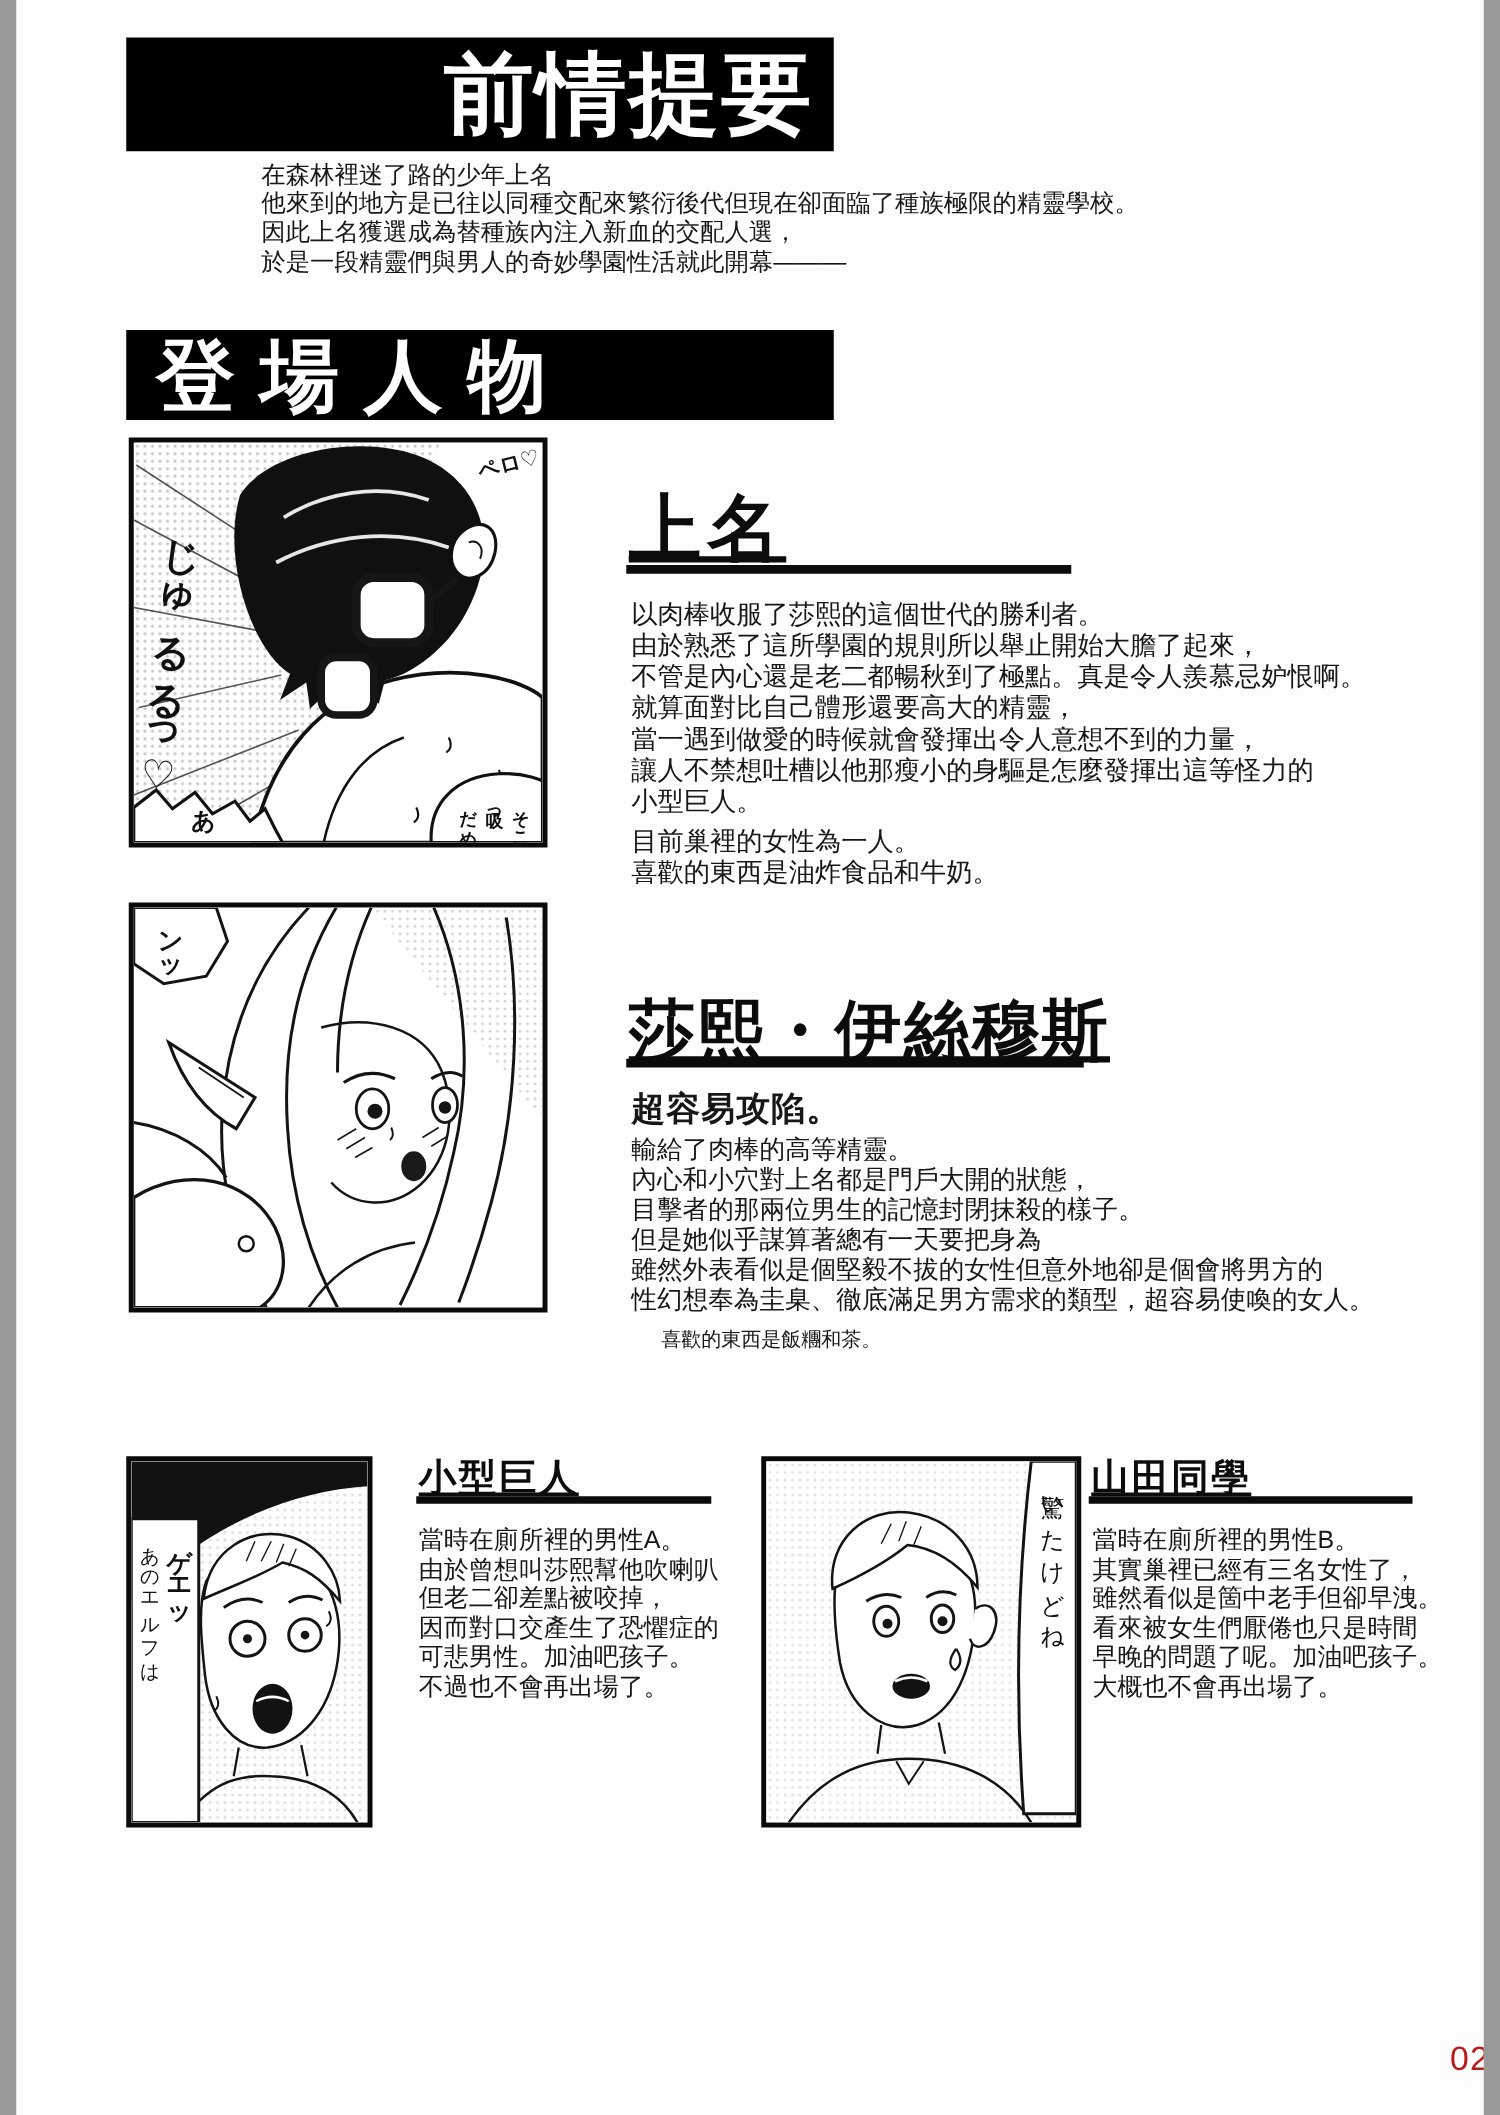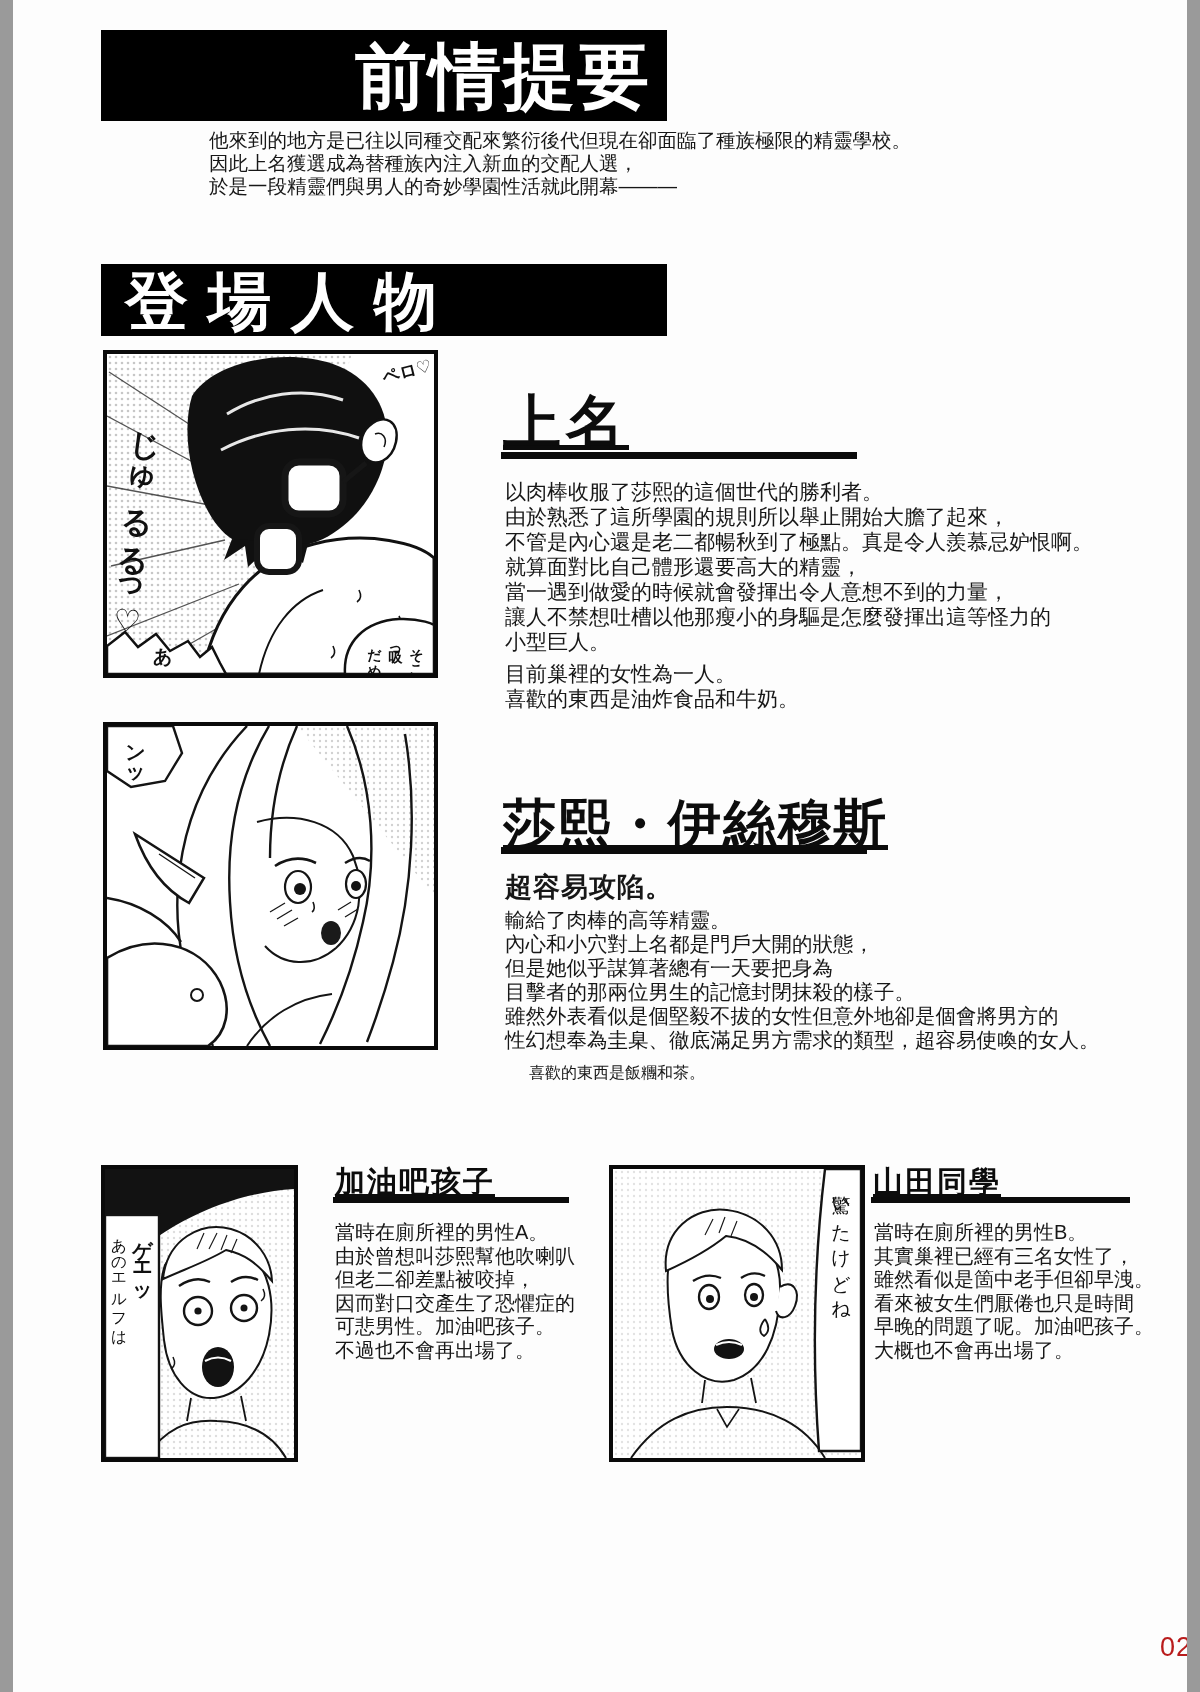--- a/index.html
+++ b/index.html
@@ -60,20 +60,21 @@
 </head>
 <body>
 
 <div class="page">
 
   <div class="abs hbar h1">
     <span>前情提要</span>
   </div>
 
   <div class="abs intro nw">
+    <div>在森林裡迷了路的少年上名</div>
     <div>他來到的地方是已往以同種交配來繁衍後代但現在卻面臨了種族極限的精靈學校。</div>
     <div>因此上名獲選成為替種族內注入新血的交配人選，</div>
     <div>於是一段精靈們與男人的奇妙學園性活就此開幕———</div>
   </div>
 
   <div class="abs hbar h2">
     <span>登場人物</span>
   </div>
 
   <div class="abs panel p1">
@@ -182,22 +183,22 @@
     </svg>
     <div class="ov vtext nsfx">ンッ</div>
   </div>
 
   <div class="abs cname n2 nw">莎熙・伊絲穆斯</div>
   <div class="abs rule r2"></div>
   <div class="abs tag nw">超容易攻陷。</div>
   <div class="abs bio b2 nw">
     <div>輸給了肉棒的高等精靈。</div>
     <div>內心和小穴對上名都是門戶大開的狀態，</div>
+    <div>目擊者的那兩位男生的記憶封閉抹殺的樣子。</div>
     <div>但是她似乎謀算著總有一天要把身為</div>
-    <div>目擊者的那兩位男生的記憶封閉抹殺的樣子。</div>
     <div>雖然外表看似是個堅毅不拔的女性但意外地卻是個會將男方的</div>
     <div>性幻想奉為圭臬、徹底滿足男方需求的類型，超容易使喚的女人。</div>
   </div>
   <div class="abs bio b2b nw">
     <div>喜歡的東西是飯糰和茶。</div>
   </div>
 
   <div class="abs panel p3">
     <svg viewBox="0 0 189 289" preserveAspectRatio="none">
       <defs>
@@ -229,21 +230,21 @@
         <path d="M68,188 q4,8 -2,12"></path>
       </g>
       <path d="M86,229 L82,252 M136,227 L141,252" fill="none" stroke="#141414" stroke-width="1.8"></path>
       <path d="M40,289 C60,260 82,250 112,252 C142,253 166,263 181,289" fill="none" stroke="#141414" stroke-width="2"></path>
       <rect x="0" y="46" width="54" height="243" fill="#fff" stroke="#141414" stroke-width="2.4"></rect>
     </svg>
     <div class="ov vtext geh">ゲエッ</div>
     <div class="ov vtext elf">あのエルフは</div>
   </div>
 
-  <div class="abs cname n3 nw">加油吧孩子</div>
+  <div class="abs cname n3 nw">小型巨人</div>
   <div class="abs rule r3"></div>
   <div class="abs small b3 nw">
     <div>當時在廁所裡的男性A。</div>
     <div>由於曾想叫莎熙幫他吹喇叭</div>
     <div>但老二卻差點被咬掉，</div>
     <div>因而對口交產生了恐懼症的</div>
     <div>可悲男性。加油吧孩子。</div>
     <div>不過也不會再出場了。</div>
   </div>
 

